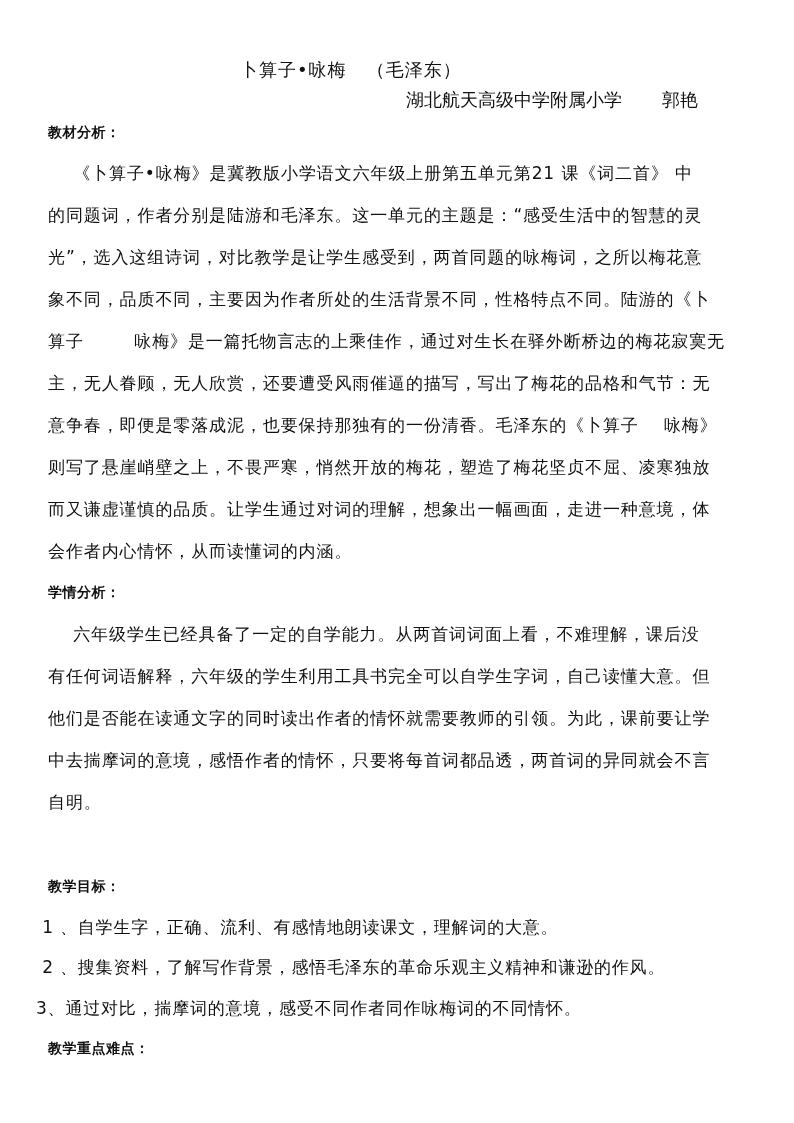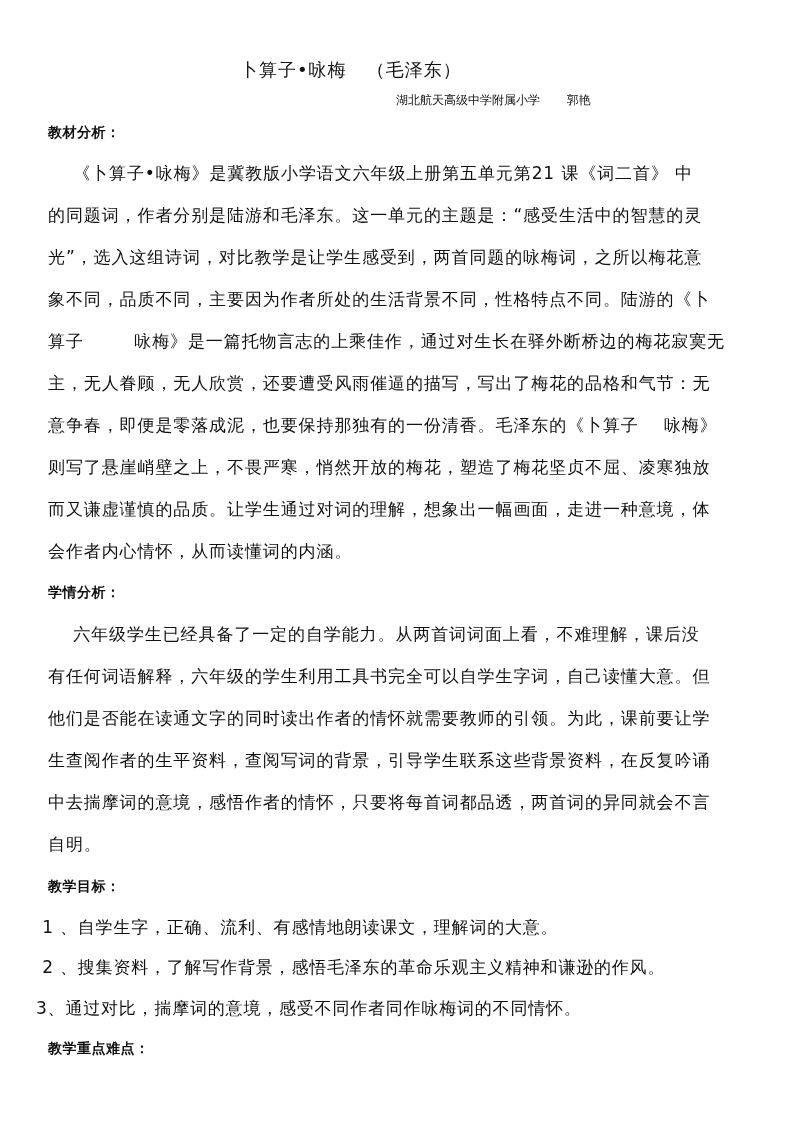--- a/index.html
+++ b/index.html
@@ -25,23 +25,23 @@
     position: absolute;
     left: 240px;
     top: 58px;
     font-size: 18px;
     line-height: 24px;
     white-space: pre;
     letter-spacing: 1px;
   }
   .subtitle {
     position: absolute;
-    left: 396px;
+    left: 406px;
     top: 90px;
-    font-size: 12px;
+    font-size: 18px;
     line-height: 20px;
     white-space: pre;
   }
   .heading {
     position: absolute;
     left: 48px;
     font-size: 14px;
     font-weight: bold;
     line-height: 22px;
     letter-spacing: 0.5px;
@@ -88,21 +88,20 @@
     <span class="line">则写了悬崖峭壁之上，不畏严寒，悄然开放的梅花，塑造了梅花坚贞不屈、凌寒独放</span>
     <span class="line">而又谦虚谨慎的品质。让学生通过对词的理解，想象出一幅画面，走进一种意境，体</span>
     <span class="line">会作者内心情怀，从而读懂词的内涵。</span>
   </div>
 
   <div class="heading" style="top:581px;">学情分析：</div>
   <div class="para" style="top:613px;">
     <span class="line">    六年级学生已经具备了一定的自学能力。从两首词词面上看，不难理解，课后没</span>
     <span class="line">有任何词语解释，六年级的学生利用工具书完全可以自学生字词，自己读懂大意。但</span>
     <span class="line">他们是否能在读通文字的同时读出作者的情怀就需要教师的引领。为此，课前要让学</span>
-    <span class="line">生查阅作者的生平资料，查阅写词的背景，引导学生联系这些背景资料，在反复吟诵</span>
     <span class="line">中去揣摩词的意境，感悟作者的情怀，只要将每首词都品透，两首词的异同就会不言</span>
     <span class="line">自明。</span>
   </div>
 
   <div class="heading" style="top:875px;">教学目标：</div>
   <div class="list-item" style="top:916px;"> 1 、自学生字，正确、流利、有感情地朗读课文，理解词的大意。</div>
   <div class="list-item" style="top:956px;"> 2 、搜集资料，了解写作背景，感悟毛泽东的革命乐观主义精神和谦逊的作风。</div>
   <div class="list-item" style="top:997px;">3、通过对比，揣摩词的意境，感受不同作者同作咏梅词的不同情怀。</div>
 
   <div class="heading" style="top:1037px;">教学重点难点：</div>

